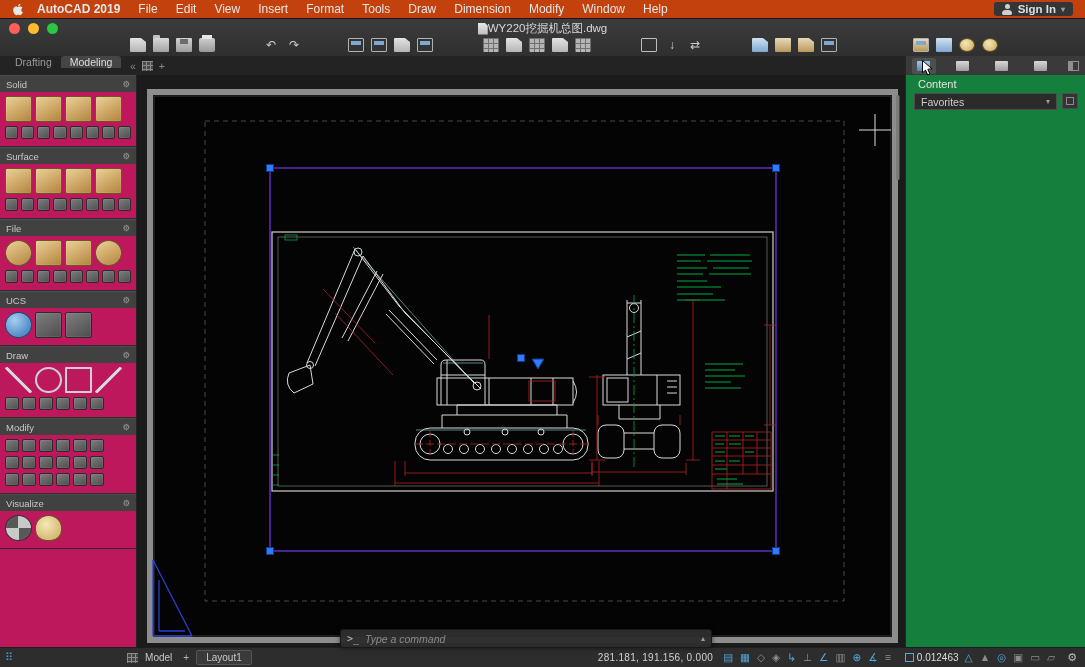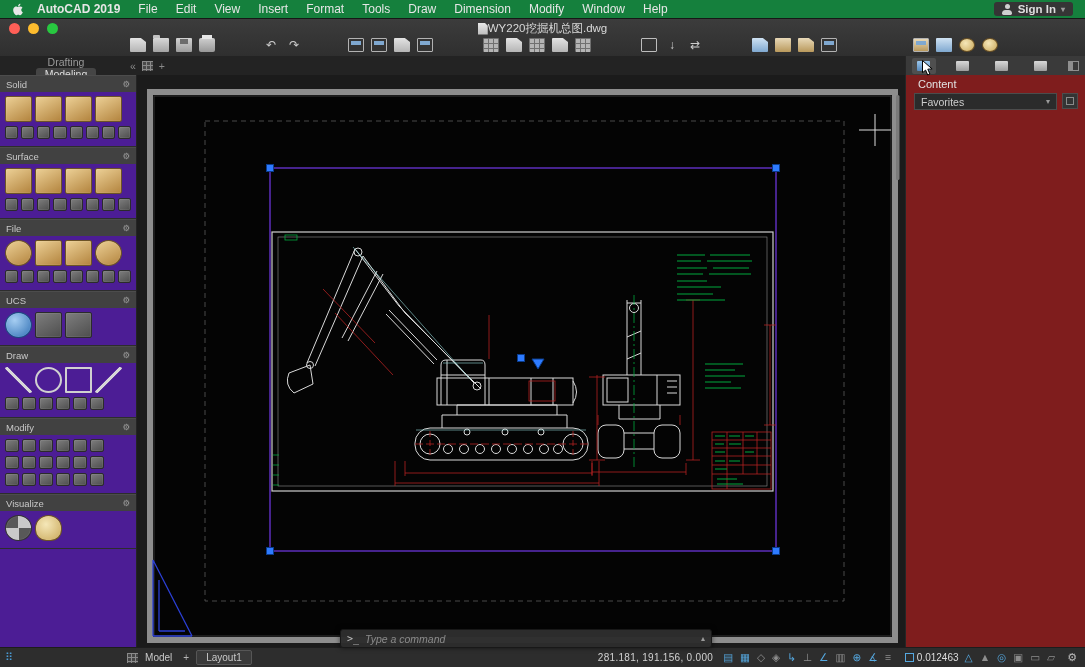--- a/index.html
+++ b/index.html
@@ -1,20 +1,20 @@
 <!DOCTYPE html>
 <html><head>
 <meta charset="utf-8">
 <style>
   html,body{margin:0;padding:0;background:#1a1a1a;}
   body{width:1085px;height:667px;overflow:hidden;font-family:"Liberation Sans",sans-serif;}
   .screen{position:relative;width:1085px;height:667px;background:#2c2c2c;overflow:hidden;}
 
   
-  .menubar{position:absolute;top:0;left:0;right:0;height:19px;background:#15803d;border-bottom:1px solid #171717;
+  .menubar{position:absolute;top:0;left:0;right:0;height:19px;background:#c2410c;border-bottom:1px solid #171717;
     display:flex;align-items:center;color:#e6e6e6;font-size:12px;padding:0 12px;box-sizing:border-box;}
   .apple{display:flex;align-items:center;margin-right:4px;}
   .menu-item{padding:0 9px;white-space:nowrap;}
   .app-name{font-weight:bold;padding:0 9px;}
   .mb-spacer{flex:1;}
   .signin{display:flex;align-items:center;gap:5px;font-size:11.5px;color:#dedede;background:#353535;border-radius:3px;padding:1px 8px;font-weight:bold;}
   .person{width:11px;height:11px;position:relative;display:inline-block;}
   .person::before{content:"";position:absolute;top:0;left:3px;width:5px;height:5px;border-radius:50%;background:#cfcfcf;}
   .person::after{content:"";position:absolute;bottom:0;left:.5px;width:10px;height:5px;border-radius:5px 5px 2px 2px;background:#cfcfcf;}
   .signin-caret{font-size:8px;color:#9a9a9a;}
@@ -42,41 +42,41 @@
   .v-grid{background:#b5b5b5;background-image:linear-gradient(#707070 1px,transparent 1px),linear-gradient(90deg,#707070 1px,transparent 1px);background-size:5px 5px;}
   .v-boxo{border:1.5px solid #bdbdbd;background:transparent;box-sizing:border-box;}
   .v-glyph{display:flex;align-items:center;justify-content:center;color:#cccccc;font-size:12px;width:16px;height:14px;background:none;}
   .t-blue.v-doc,.t-blue.v-grid{background:linear-gradient(#cfe2f3,#7fa8d0);}
   .t-warm.v-doc,.t-warm.v-grid,.t-warm.v-mon{background:linear-gradient(#e8d9b8,#b9995c);}
   .v-bulb{border-radius:50%;background:radial-gradient(circle at 40% 35%,#f5e7b8,#c9a85a);border:1px solid #6d5326;box-sizing:border-box;}
 
   
   .tabrow{position:absolute;top:56px;left:0;right:0;height:19px;background:#232323;border-bottom:1px solid #1a1a1a;
     display:flex;align-items:stretch;font-size:10.5px;color:#9a9a9a;}
-  .ws-tabs{width:126px;display:flex;align-items:center;padding-left:6px;box-sizing:border-box;flex-direction:column;}
+  .ws-tabs{width:126px;display:flex;align-items:flex-start;padding-left:6px;box-sizing:border-box;}
   .ws-tab{display:flex;align-items:center;padding:0 9px;}
   .ws-tab.active{background:#454545;color:#dddddd;border-radius:3px 3px 0 0;}
   .tabctl{display:flex;align-items:center;gap:6px;padding:0 4px;color:#8a8a8a;}
   .tab-grid-icon{width:11px;height:10px;background-image:linear-gradient(#8a8a8a 1px,transparent 1px),linear-gradient(90deg,#8a8a8a 1px,transparent 1px);background-size:4px 4px;background-color:#4a4a4a;}
   .doc-tabs{display:flex;align-items:stretch;}
   .doc-tab{display:flex;align-items:center;padding:0 12px;border-right:1px solid #1d1d1d;color:#989898;white-space:nowrap;}
   .doc-tab.active{background:#4a4a4a;color:#e0e0e0;}
   .rp-tabs{position:absolute;right:0;top:0;width:180px;height:19px;display:flex;align-items:center;gap:15px;padding:0 6px;box-sizing:border-box;background:#3a3a3a;border-left:1px solid #262626;}
   .rpt-chip{width:26px;height:16px;display:flex;align-items:center;justify-content:center;border-radius:2px;}
   .rpt-chip.active{background:#4f4f4f;}
   .mini{width:13px;height:10px;background:linear-gradient(#d8d8d8,#9d9d9d);border-radius:1px;}
   .mini.blue{background:linear-gradient(#9cc8ee,#5588bb);}
   .rp-collapse{margin-left:auto;width:12px;height:10px;border:1px solid #8f8f8f;box-sizing:border-box;position:relative;}
   .rp-collapse::after{content:"";position:absolute;left:0;top:0;bottom:0;width:4px;background:#8f8f8f;}
 
   
   .main{position:absolute;top:75px;left:0;width:1085px;height:573px;display:flex;}
 
   
-  .palette{width:137px;box-sizing:border-box;background:#4c1d95;border-right:1px solid #242424;overflow:hidden;}
+  .palette{width:137px;box-sizing:border-box;background:#be185d;border-right:1px solid #242424;overflow:hidden;}
   .pal-sec{border-bottom:1px solid #2d2d2d;}
   .pal-hdr{height:14px;display:flex;align-items:center;padding:1px 6px;color:#c8c8c8;font-size:9.5px;background:#414141;border-top:1px solid #4c4c4c;}
   .pal-gear{margin-left:auto;font-size:8.5px;color:#9a9a9a;}
   .pal-rows{padding:4px 5px 7px;display:flex;flex-direction:column;gap:4px;}
   .pal-row{display:flex;gap:3px;align-items:center;}
   .pi{box-sizing:border-box;border-radius:2px;background:linear-gradient(150deg,#7e7e7e,#4e4e4e);border:1px solid #2b2b2b;box-shadow:inset 0 0 0 1px rgba(255,255,255,.07);}
   .pi.lg{width:27px;height:26px;}
   .pi.sm{width:14px;height:13px;}
   .tan3d{background:linear-gradient(150deg,#ecd096,#b3843e);border:1px solid #6d5326;}
   .round{border-radius:50%;}
@@ -92,21 +92,21 @@
   .canvas{width:768px;position:relative;background:#191919;}
   .canvas svg{position:absolute;left:0;top:0;}
   .cmdbar{position:absolute;left:203px;top:554px;width:370px;height:17px;background:rgba(45,45,45,.97);
     border:1px solid #181818;border-radius:3px;display:flex;align-items:center;font-size:10.5px;color:#a8a8a8;
     box-shadow:0 0 5px rgba(0,0,0,.55);z-index:20;}
   .cmd-prompt{padding:0 6px;color:#c0c0c0;font-family:"DejaVu Sans Mono",monospace;font-size:10px;}
   .cmd-ph{font-style:italic;color:#8a8a8a;}
   .cmd-caret{margin-left:auto;padding:0 6px;color:#9a9a9a;font-size:8px;}
 
   
-  .rightpanel{width:180px;box-sizing:border-box;background:#7f1d1d;border-left:1px solid #262626;position:relative;}
+  .rightpanel{width:180px;box-sizing:border-box;background:#15803d;border-left:1px solid #262626;position:relative;}
   .rp-title{position:absolute;top:3px;left:12px;font-size:11px;color:#e2e2e2;}
   .fav{position:absolute;left:8px;top:18px;right:28px;height:15px;background:#2b2b2b;border:1px solid #4c4c4c;
     display:flex;align-items:center;font-size:10.5px;color:#cccccc;padding:0 6px;}
   .fav-caret{margin-left:auto;font-size:8px;color:#9a9a9a;}
   .fav-side{position:absolute;right:7px;top:18px;width:16px;height:16px;border:1px solid #4c4c4c;background:#343434;box-sizing:border-box;}
   .fav-side::after{content:"";position:absolute;inset:3px;border:1px solid #8a8a8a;}
   .searchbox{position:absolute;left:8px;right:10px;bottom:6px;height:16px;background:#2c2c2c;border:1px solid #4a4a4a;
     border-radius:8px;display:flex;align-items:center;justify-content:center;gap:5px;color:#909090;font-size:10.5px;}
   .mag{width:8px;height:8px;border:1.5px solid #8a8a8a;border-radius:50%;position:relative;display:inline-block;}
   .mag::after{content:"";position:absolute;width:5px;height:1.5px;background:#8a8a8a;transform:rotate(45deg);right:-4px;bottom:-1px;}

